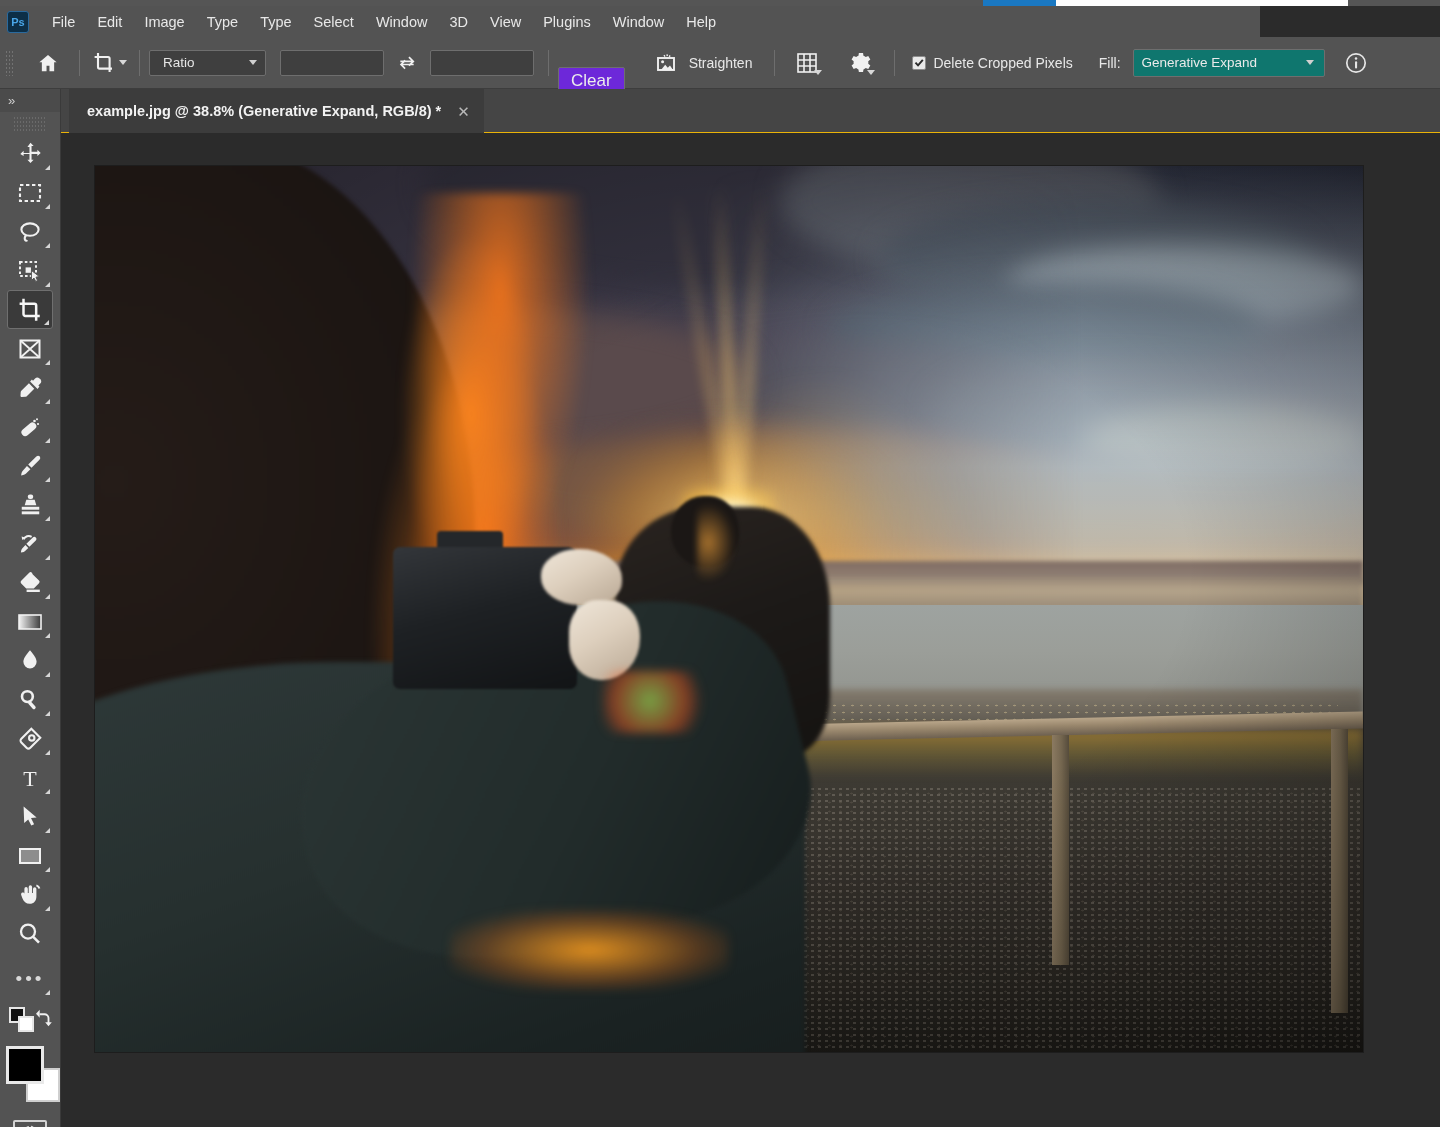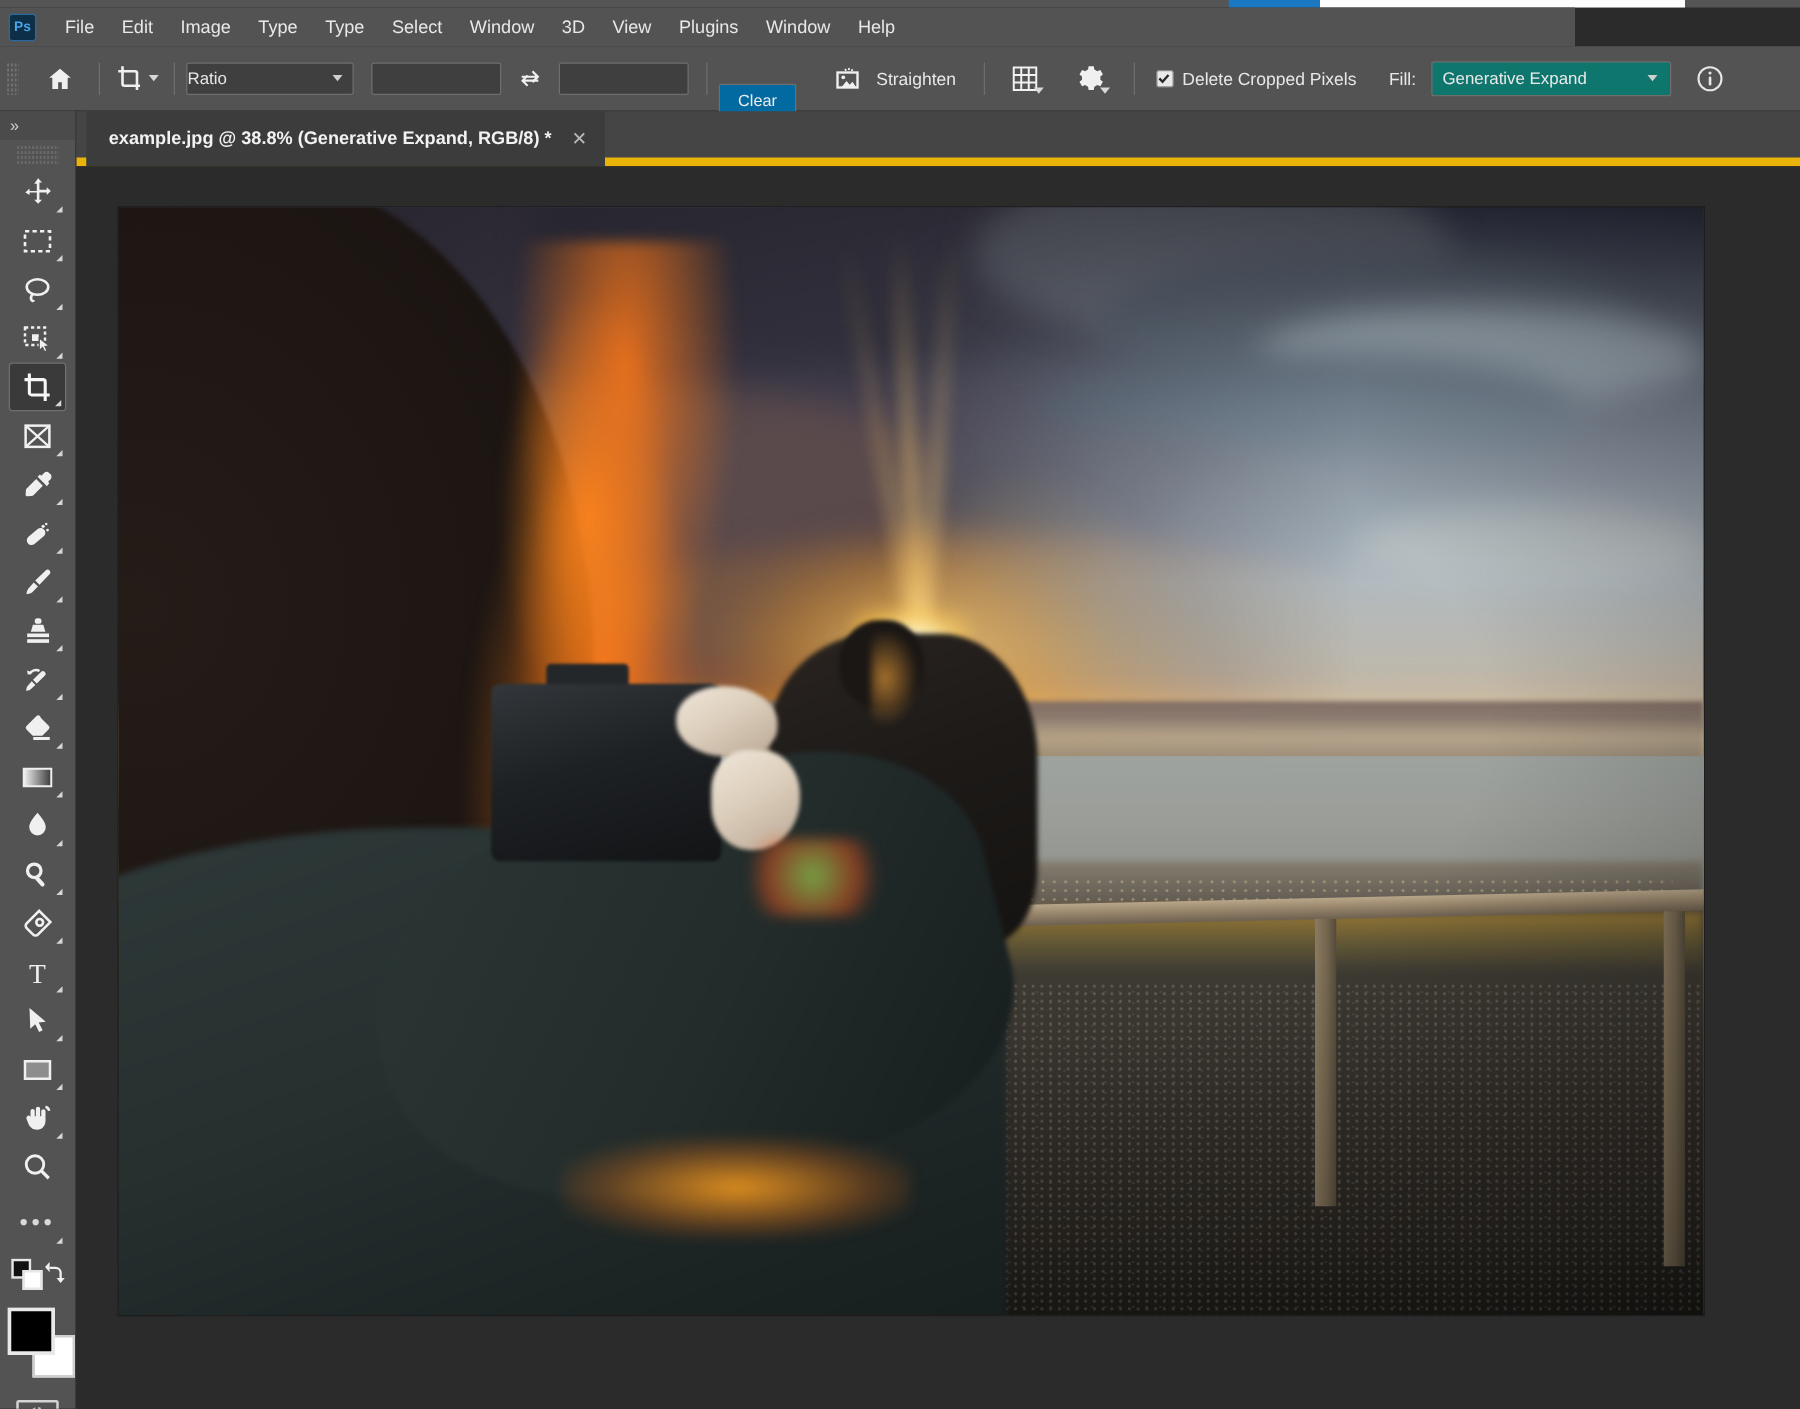--- a/index.html
+++ b/index.html
@@ -43,36 +43,36 @@
     width: 10px; height: 26px; margin-left: 5px; margin-right: 6px;
     background-image: radial-gradient(#787878 1px, transparent 1px);
     background-size: 3px 4px; opacity: .85;
   }
   .ob-home { width: 34px; height: 34px; display:flex; align-items:center; justify-content:center; }
   .ob-sep { width: 1px; height: 26px; background: #6e6e6e; margin: 0 9px; }
   .ob-tool-preset { display: flex; align-items: center; gap: 3px; padding: 0 3px; }
   .chev { width: 0; height: 0; border-left: 4.5px solid transparent; border-right: 4.5px solid transparent; border-top: 5px solid #d8d8d8; }
 
   .ob-select {
-    position: relative; width: 134px; height: 26px; background: #3f3f3f;
+    position: relative; width: 117px; height: 26px; background: #3f3f3f;
     border: 1px solid #6e6e6e; border-radius: 2px; color: #e6e6e6;
-    font-size: 13.5px; display: flex; align-items: center; padding: 0 0;
+    font-size: 13.5px; display: flex; align-items: center; padding: 0 13px;
   }
   .ob-select .sel-chev {
     position: absolute; right: 8px; width: 0; height: 0;
     border-left: 4.5px solid transparent; border-right: 4.5px solid transparent; border-top: 5px solid #d0d0d0;
   }
   .ob-field {
     width: 104px; height: 26px; background: #3f3f3f; border: 1px solid #6e6e6e;
     border-radius: 2px; color: #e6e6e6; font-size: 13.5px; padding: 0 6px;
   }
   .ob-swap { width: 30px; height: 30px; display: flex; align-items: center; justify-content: center; }
   .ob-btn {
-    height: 28px; min-width: 62px; background: #0369a1; border: 1px solid #6e6e6e;
-    border-radius: 2px; color: #ececec; font-size: 13px;
+    height: 28px; min-width: 62px; background: #6d28d9; border: 1px solid #6e6e6e;
+    border-radius: 2px; color: #ececec; font-size: 17px;
     display: flex; align-items: center; justify-content: center; padding: 0 12px; margin-top: 36px;
   }
   .ob-icon-btn { width: 34px; height: 32px; display: flex; align-items: center; justify-content: center; position: relative; }
   .ob-label { color: #e8e8e8; font-size: 14px; white-space: nowrap; }
   .ob-check-wrap { display: flex; align-items: center; gap: 7px; }
   .ob-check {
     width: 14px; height: 14px; background: #e9e9e9; border: 1px solid #8c8c8c; border-radius: 2px;
     display: flex; align-items: center; justify-content: center; position: relative;
   }
   .ob-check svg { display: block; }
@@ -80,21 +80,21 @@
     position: relative; width: 192px; height: 28px; background: #0f766e;
     border: 1px solid #6e6e6e; border-radius: 2px; color: #eaeaea;
     font-size: 13.5px; display: flex; align-items: center; padding: 0 8px;
   }
   .fill-select .sel-chev { position: absolute; right: 10px; width: 0; height: 0;
     border-left: 4.5px solid transparent; border-right: 4.5px solid transparent; border-top: 5px solid #d0d0d0; }
 
   
   .tabbar {
     position: absolute; left: 61px; top: 89px; width: 1379px; height: 44px;
-    background: #454545; border-bottom: 7px solid #eab308;
+    background: #454545; border-bottom: 1px solid #eab308;
   }
   .doc-tab {
     position: absolute; left: 8px; top: 0px; height: 44px;
     background: #3c3c3c; display: flex; align-items: center; padding: 0 14px 0 18px; gap: 16px;
   }
   .doc-tab .title { color: #f2f2f2; font-size: 14.5px; font-weight: bold; white-space: nowrap; }
   .tab-close { color: #b9b9b9; font-size: 15px; line-height: 1; }
 
   
   .toolbar {

